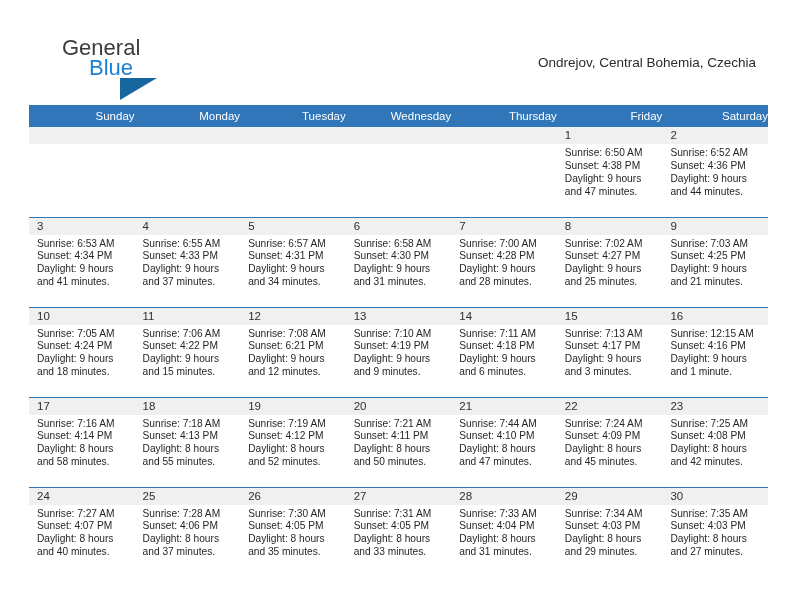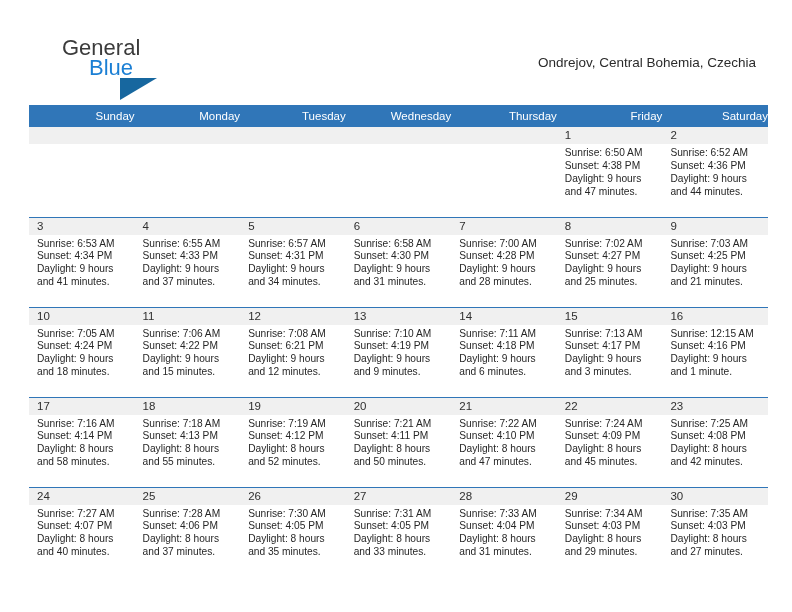--- a/index.html
+++ b/index.html
@@ -413,21 +413,21 @@
                   <div>Sunset: 4:11 PM</div>
                   <div>Daylight: 8 hours</div>
                   <div>and 50 minutes.</div>
                 </div>
               </div>
             </td>
             <td>
               <div class="cell">
                 <div class="daynum">21</div>
                 <div class="lines">
-                  <div>Sunrise: 7:22 AM</div>
+                  <div>Sunrise: 7:44 AM</div>
                   <div>Sunset: 4:10 PM</div>
                   <div>Daylight: 8 hours</div>
                   <div>and 47 minutes.</div>
                 </div>
               </div>
             </td>
             <td>
               <div class="cell">
                 <div class="daynum">22</div>
                 <div class="lines">

